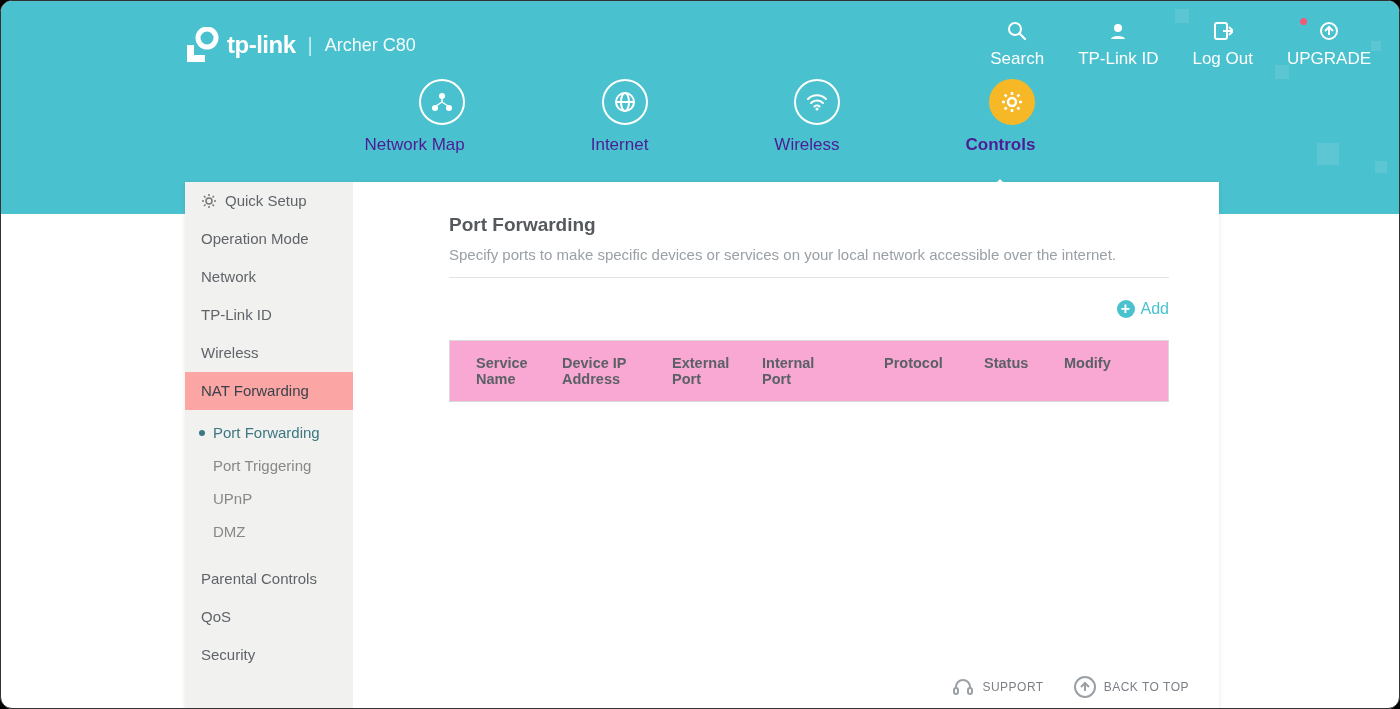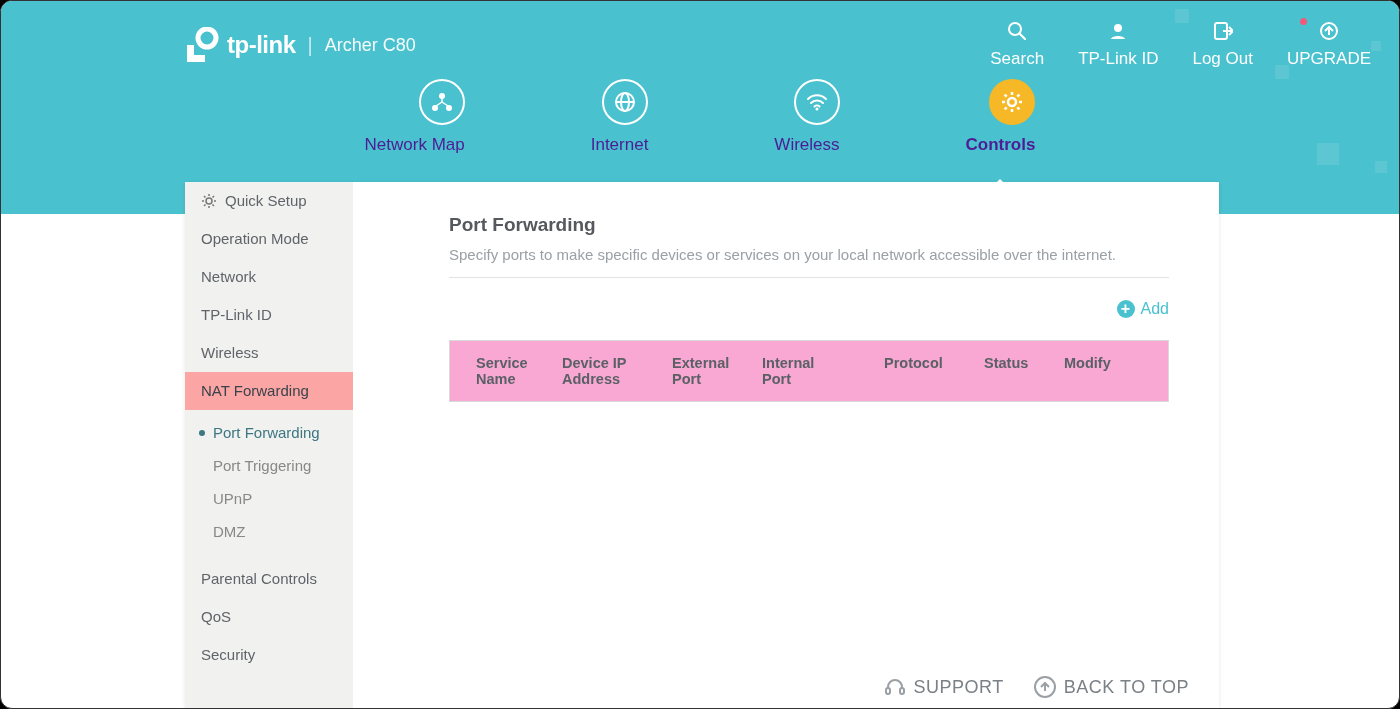--- a/index.html
+++ b/index.html
@@ -42,21 +42,21 @@
   .add-row { display:flex; justify-content:flex-end; padding:22px 0;}
   .add-btn { display:flex; align-items:center; gap:6px; color:#4ac1ce; font-size:16px; cursor:pointer; font-weight:500;}
   .add-plus { width:18px; height:18px; border-radius:50%; background:#4ac1ce; color:#fff; display:flex; align-items:center; justify-content:center; font-weight:900; line-height:1;}
 
   .tbl { border:1px solid #d9d9d9; }
   .thead { background:#f9a8d4; display:flex; padding:14px 10px 14px 26px; font-size:14.5px; color:#5b6065; font-weight:600;}
   .th { padding-right:8px; }
   .th1 { width:86px;} .th2 { width:110px;} .th3 { width:90px;} .th4 { width:86px;} .th5 { width:100px;margin-left:36px;} .th6 { width:80px;} .th7 { width:60px;}
   .tempty { padding:14px 0 14px 22px; font-size:15px; color:#55595e;}
 
-  .footer { position:absolute; bottom:10px; right:30px; display:flex; gap:30px; color:#7a8086; font-size:18px; letter-spacing:0.5px;}
+  .footer { position:absolute; bottom:10px; right:30px; display:flex; gap:30px; color:#7a8086; font-size:12px; letter-spacing:0.5px;}
   .footer .fbtn { display:flex; align-items:center; gap:8px; cursor:pointer;}
   .fcircle { width:22px; height:22px; border:2px solid #9aa0a5; border-radius:50%; display:flex; align-items:center; justify-content:center;}
 </style>
 </head>
 <body>
 
 <div class="window">
 
   <div class="banner">
     <div class="deco" style="top:142px; right:60px; width:22px; height:22px;"></div>

